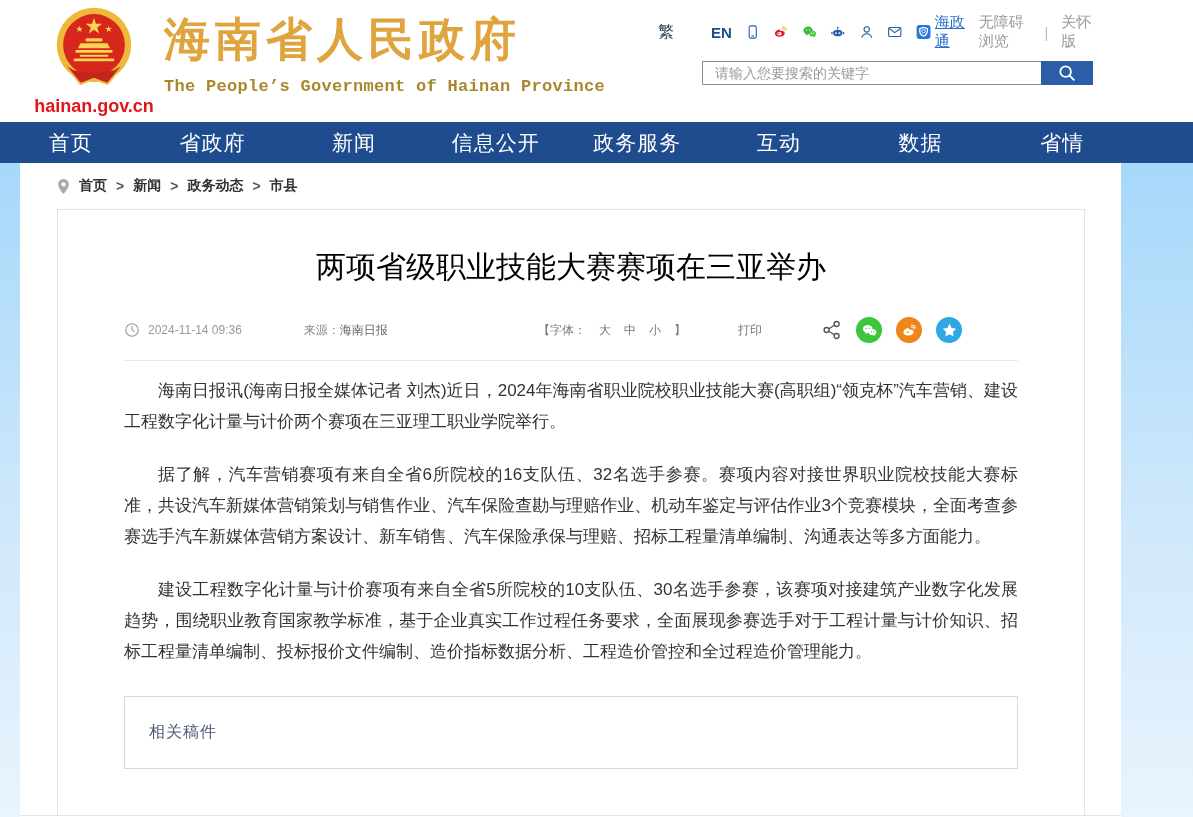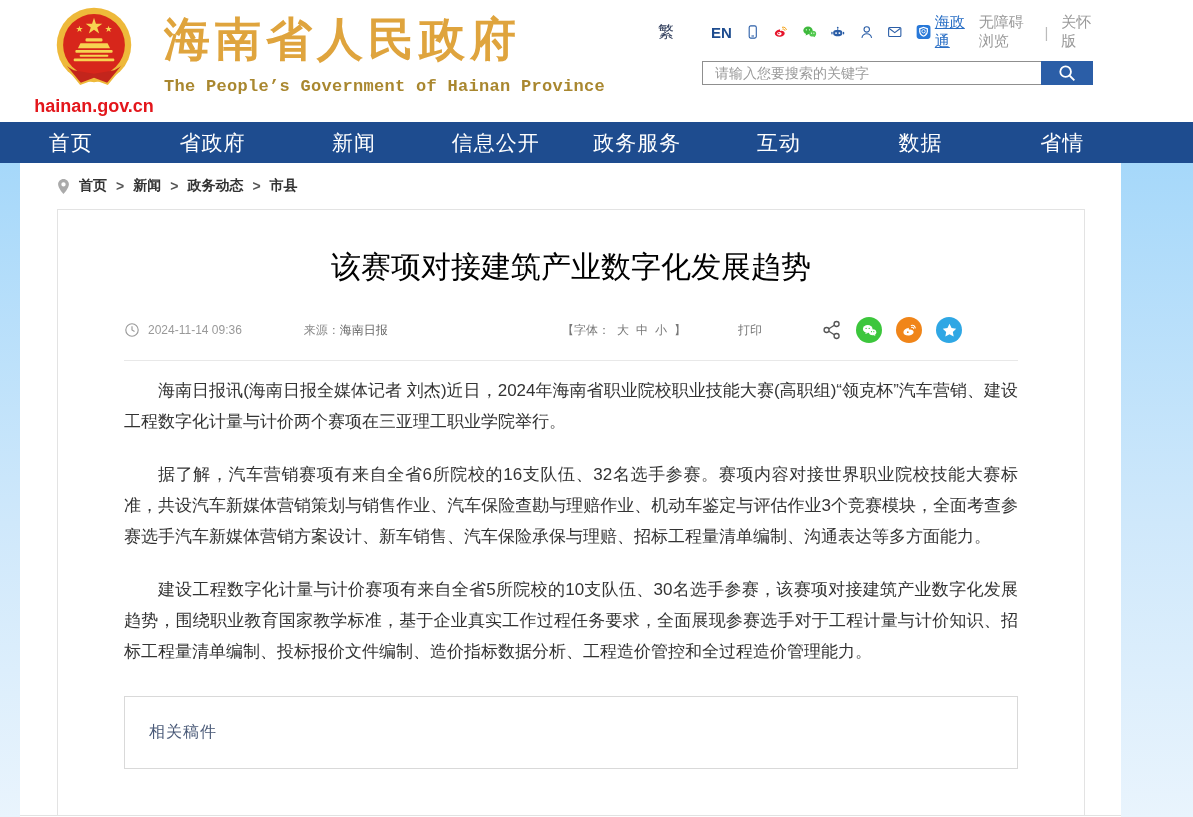--- a/index.html
+++ b/index.html
@@ -49,21 +49,21 @@
 
   .article-box { margin-left:57px; width:1028px; height:607px; border:1px solid #e3e3e3; border-bottom:none; background:#fff; padding:0 66px; }
   .article-title { margin-top:37px; text-align:center; font-size:30px; color:#000; font-weight:400; line-height:40px; }
 
   .meta-row { margin-top:30px; display:flex; align-items:center; font-size:12px; color:#999; }
   .meta-left { display:flex; align-items:center; gap:8px; }
   .clock-icon { width:16px; height:16px; display:inline-flex; }
   .meta-source { margin-left:54px; color:#8a8a8a; }
   .meta-source b { font-weight:normal; color:#666; }
   .meta-right { margin-left:auto; display:flex; align-items:center; padding-right:56px; color:#777; }
-  .font-ctl { display:flex; align-items:center; gap:7px; }
+  .font-ctl { display:flex; align-items:center; gap:13px; }
   .font-opt { cursor:pointer; }
   .print-label { margin-left:52px; cursor:pointer; }
   .share-group { margin-left:60px; display:flex; align-items:center; gap:14px; }
   .share-nodes { width:20px; height:20px; display:inline-flex; cursor:pointer; }
   .share-circle { width:26px; height:26px; border-radius:50%; display:inline-flex; align-items:center; justify-content:center; cursor:pointer; }
   .share-circle svg { width:17px; height:17px; }
   .sc-wechat { background:#3cc63c; }
   .sc-weibo { background:#f08519; }
   .sc-qzone { background:#2fa7e4; }
 
@@ -213,21 +213,21 @@
       <span class="crumb">首页</span>
       <span class="crumb-sep">&gt;</span>
       <span class="crumb">新闻</span>
       <span class="crumb-sep">&gt;</span>
       <span class="crumb">政务动态</span>
       <span class="crumb-sep">&gt;</span>
       <span class="crumb">市县</span>
     </div>
 
     <div class="article-box">
-      <h1 class="article-title">该赛项对接建筑产业数字化发展趋势</h1>
+      <h1 class="article-title">两项省级职业技能大赛赛项在三亚举办</h1>
 
       <div class="meta-row">
         <div class="meta-left">
           <span class="clock-icon">
             <svg viewBox="0 0 24 24" fill="none" stroke="#9a9a9a" stroke-width="1.7">
               <circle cx="12" cy="12" r="9.3"></circle>
               <path d="M12 6.5V12l3.8 2.3"></path>
             </svg>
           </span>
           <span>2024-11-14 09:36</span>

